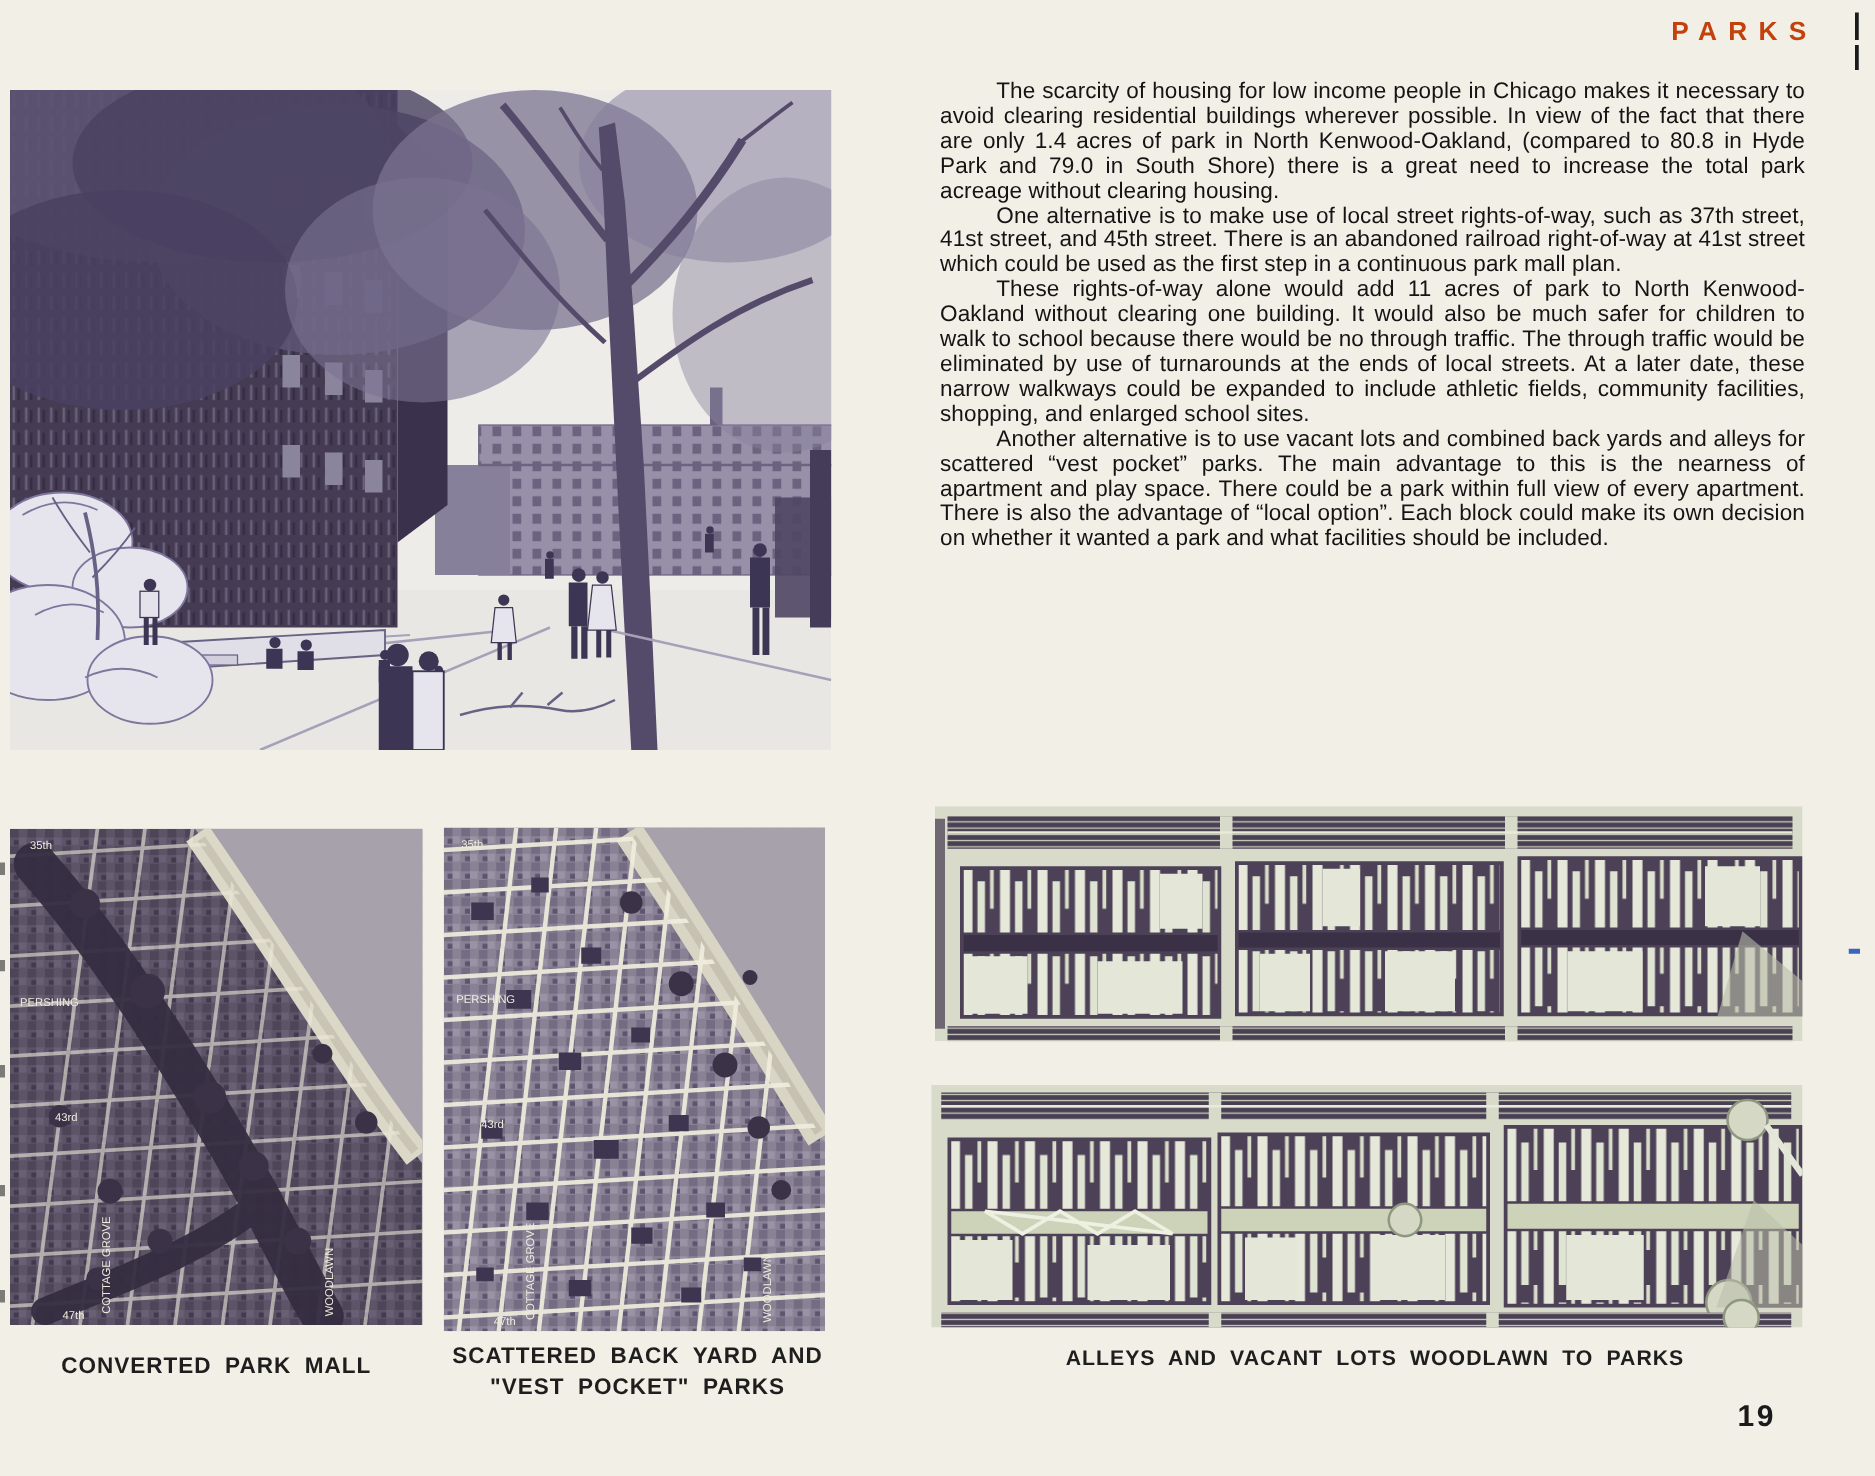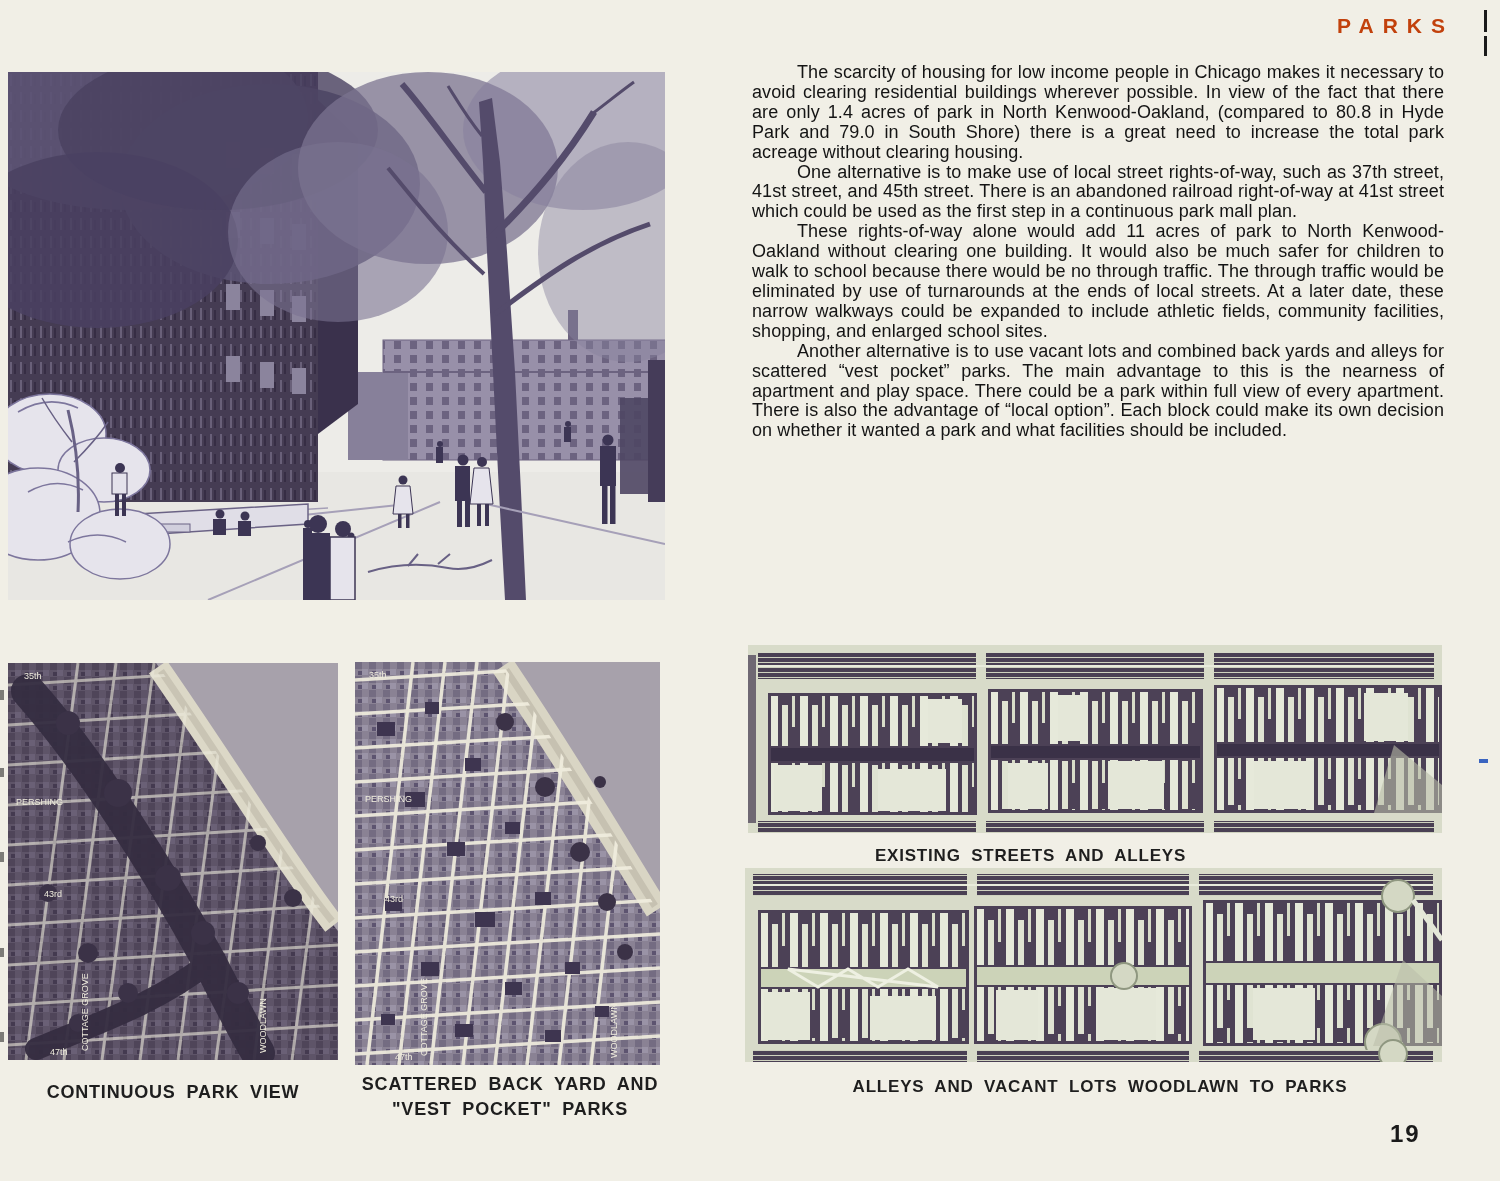--- a/index.html
+++ b/index.html
@@ -338,21 +338,21 @@
         <text x="14" y="16">35th</text>
         <text x="10" y="140">PERSHING</text>
         <text x="30" y="240">43rd</text>
         <text x="40" y="398">47th</text>
         <text x="72" y="394" transform="rotate(-90 72 394)">COTTAGE GROVE</text>
         <text x="262" y="396" transform="rotate(-90 262 396)">WOODLAWN</text>
       </g>
     </svg>
   </div>
 
-  <div class="cap" style="left:8px;top:1080px;width:330px;">CONTINUOUS PARK VIEW</div>
+  <div class="cap" style="left:8px;top:1080px;width:330px;">CONVERTED PARK MALL</div>
   <div class="cap" style="left:340px;top:1072px;width:340px;">
     <div>SCATTERED BACK YARD AND</div>
     <div>"VEST POCKET" PARKS</div>
   </div>
 
   <div class="bodycol">
     <p>The scarcity of housing for low income people in Chicago makes it necessary to avoid clearing residential buildings wherever possible. In view of the fact that there are only 1.4 acres of park in North Kenwood-Oakland, (compared to 80.8 in Hyde Park and 79.0 in South Shore) there is a great need to increase the total park acreage without clearing housing.</p>
     <p>One alternative is to make use of local street rights-of-way, such as 37th street, 41st street, and 45th street. There is an abandoned railroad right-of-way at 41st street which could be used as the first step in a continuous park mall plan.</p>
     <p>These rights-of-way alone would add 11 acres of park to North Kenwood-Oakland without clearing one building. It would also be much safer for children to walk to school because there would be no through traffic. The through traffic would be eliminated by use of turnarounds at the ends of local streets. At a later date, these narrow walkways could be expanded to include athletic fields, community facilities, shopping, and enlarged school sites.</p>
     <p>Another alternative is to use vacant lots and combined back yards and alleys for scattered “vest pocket” parks. The main advantage to this is the nearness of apartment and play space. There could be a park within full view of every apartment. There is also the advantage of “local option”. Each block could make its own decision on whether it wanted a park and what facilities should be included.</p>
@@ -409,21 +409,20 @@
         <polygon points="180,60 228,100 228,128 160,128" fill="#b9bda9" opacity=".6"></polygon>
       </g>
 
       <rect x="10" y="176" width="676" height="12" fill="url(#pA-hatch)"></rect>
       <rect x="228" y="176" width="10" height="12" fill="#d8dbc9"></rect>
       <rect x="456" y="176" width="10" height="12" fill="#d8dbc9"></rect>
       <rect x="0" y="10" width="8" height="168" fill="#4c4156" opacity=".75"></rect>
     </svg>
   </div>
 
-  <div class="cap small" style="left:748px;top:843px;width:565px;">EXISTING STREETS AND ALLEYS</div>
 
   <div class="figure" style="left:745px;top:868px;width:697px;height:194px;">
     <svg viewBox="0 0 697 194">
       <defs>
         <pattern id="pB-bld" width="30" height="64" patternUnits="userSpaceOnUse">
           <rect width="30" height="64" fill="#4c4156"></rect>
           <rect x="2" width="8" height="64" fill="#e6e9da"></rect>
           <rect x="14" y="14" width="6" height="50" fill="#dfe3d2"></rect>
           <rect x="24" width="3" height="36" fill="#d8dcc9"></rect>
         </pattern>

